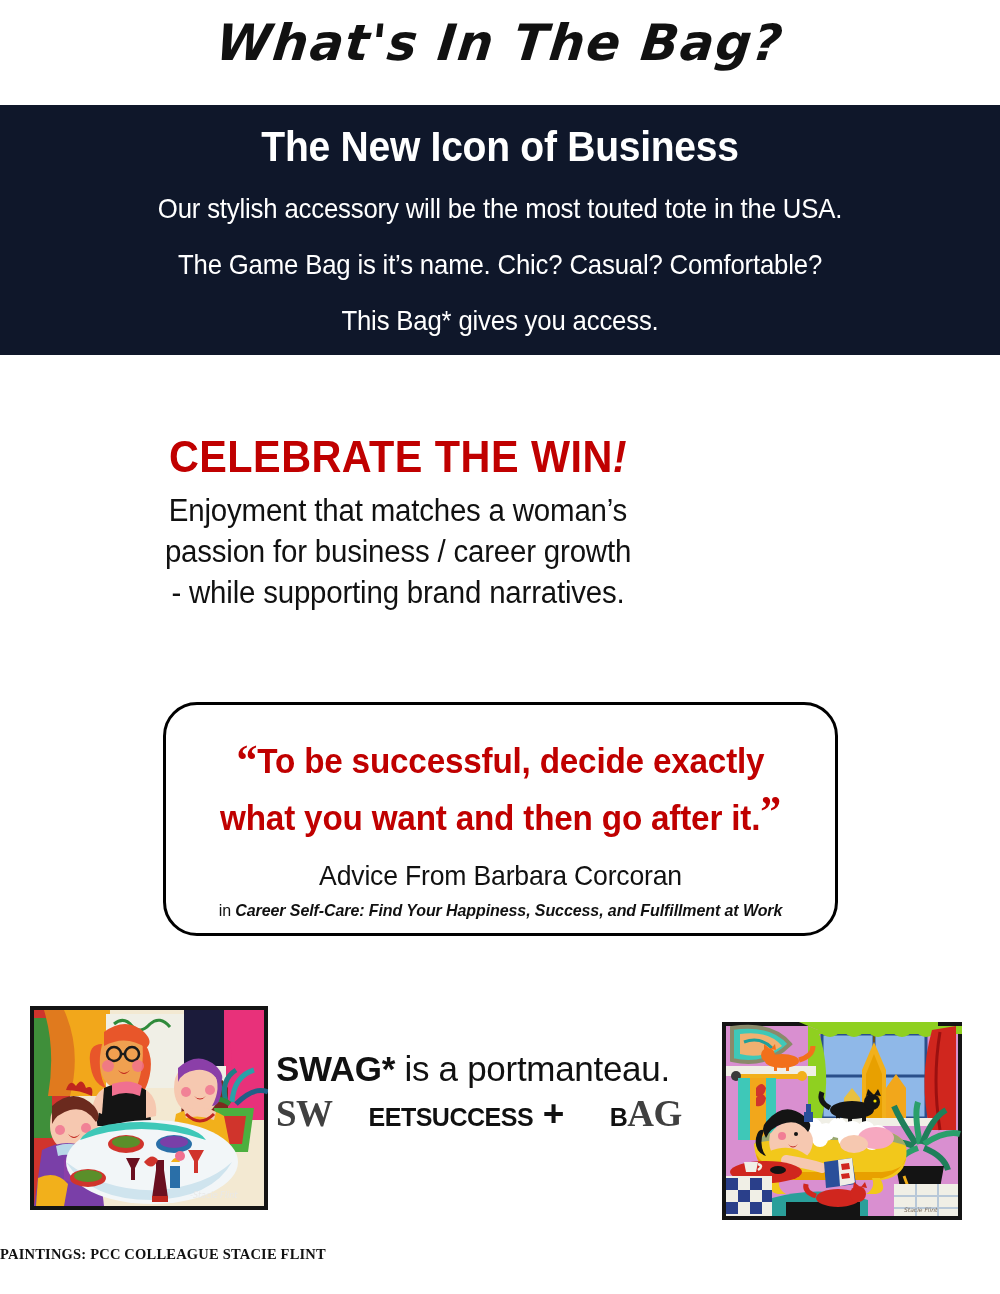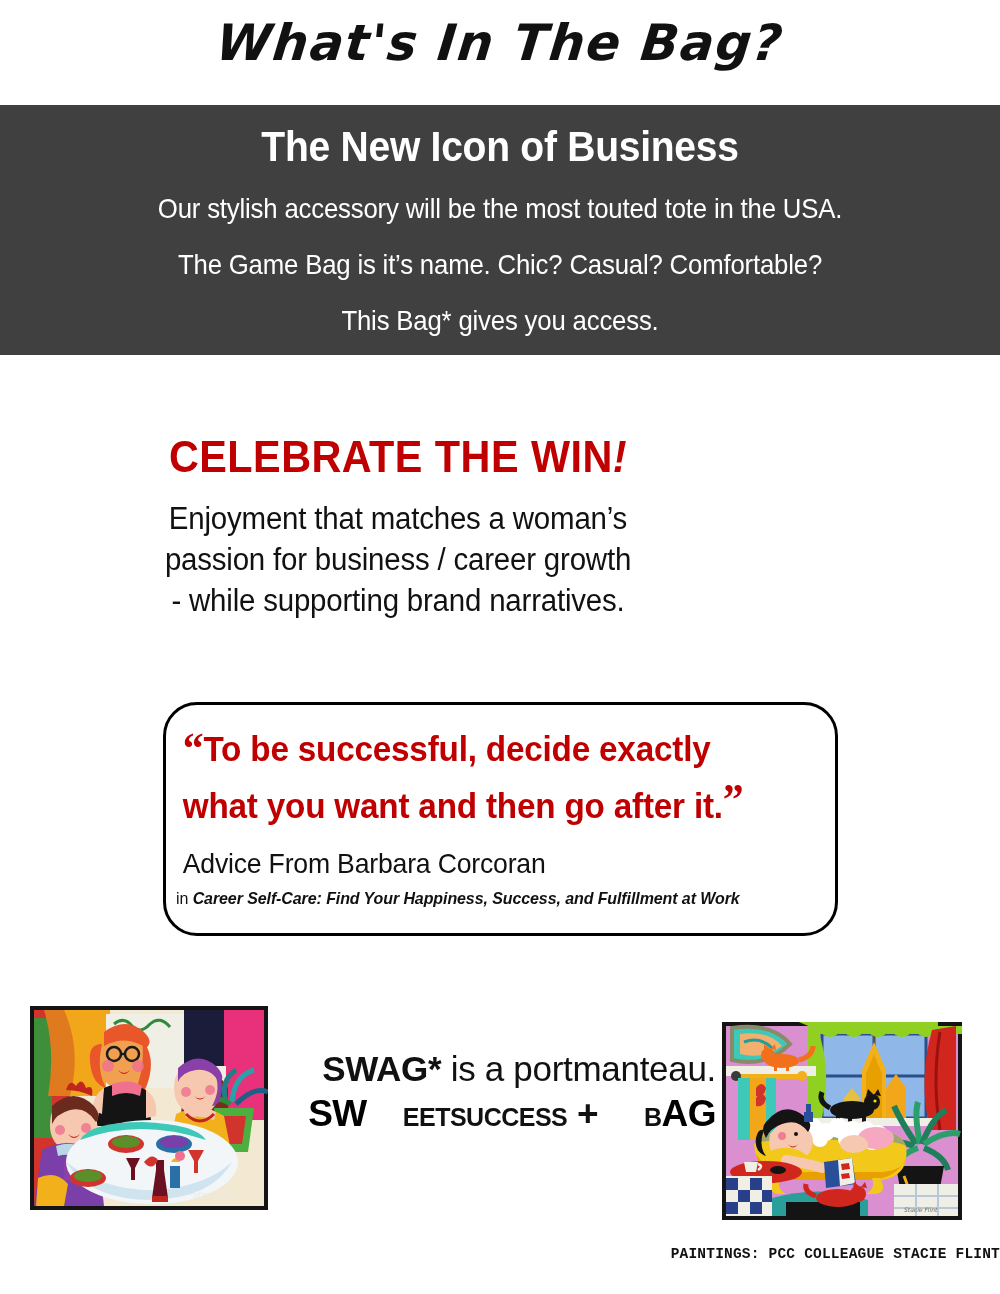--- a/index.html
+++ b/index.html
@@ -31,21 +31,21 @@
     transform: skewX(-6deg);
   }
 
   
   .banner {
     position: absolute;
     top: 105px;
     left: 0;
     width: 1000px;
     height: 250px;
-    background: #404040;
+    background: #0f172a;
     color: #ffffff;
     text-align: center;
     box-sizing: border-box;
     padding-top: 18px;
   }
   .banner-headline {
     font-family: "Liberation Sans Narrow", "Liberation Sans", sans-serif;
     font-size: 42px;
     font-weight: 700;
     line-height: 1.15;
@@ -79,21 +79,21 @@
     font-weight: 700;
     color: #C00000;
     letter-spacing: 0.5px;
     transform: scaleX(0.94);
   }
   .celebrate-head .bang {
     font-style: italic;
     font-weight: 700;
   }
   .celebrate-body {
-    margin-top: 17px;
+    margin-top: 9px;
   }
   .celebrate-body div {
     font-family: "Liberation Sans Narrow", "Liberation Sans", sans-serif;
     font-size: 31px;
     font-weight: 400;
     color: #111111;
     line-height: 1.32;
     letter-spacing: -0.2px;
     transform: scaleX(0.95);
   }
@@ -102,21 +102,22 @@
   .quote-box {
     position: absolute;
     top: 702px;
     left: 163px;
     width: 675px;
     height: 234px;
     border: 3px solid #000000;
     border-radius: 34px;
     box-sizing: border-box;
     background: #ffffff;
-    padding-top: 16px;
+    text-align: center;
+    padding-top: 28px;
   }
   .quote-line {
     font-family: "Liberation Sans Narrow", "Liberation Sans", sans-serif;
     font-size: 35px;
     font-weight: 700;
     color: #C00000;
     line-height: 1.62;
     letter-spacing: -0.2px;
     transform: scaleX(0.95);
   }
@@ -159,21 +160,21 @@
   .painting svg { display: block; }
   .painting-left  { left: 30px;  top: 1006px; width: 238px; height: 204px; }
   .painting-right { left: 722px; top: 1022px; width: 240px; height: 198px; }
 
   
   .swag {
     position: absolute;
     top: 1048px;
     left: 276px;
     width: 440px;
-    text-align: right;
+    text-align: left;
   }
   .swag-line1 {
     font-family: "Liberation Sans", sans-serif;
     font-size: 35px;
     font-weight: 400;
     color: #111111;
     letter-spacing: -0.3px;
     line-height: 1.18;
   }
   .swag-line1 .strong {
@@ -182,31 +183,31 @@
   .swag-line2 {
     font-family: "Liberation Sans", sans-serif;
     font-size: 37px;
     font-weight: 700;
     color: #111111;
     letter-spacing: -0.5px;
     line-height: 1.2;
     margin-top: 3px;
     white-space: nowrap;
   }
-  .swag-line2 .red { color: #000000; }
+  .swag-line2 .red { color: #404040; font-family: Liberation Serif, serif; }
   .swag-line2 .sm  { font-size: 25px; margin-left: 36px; }
 
   
   .credit {
     position: absolute;
     top: 1246px;
     left: 0;
     width: 1000px;
-    text-align: right;
-    font-family: Liberation Mono, monospace;
+    text-align: left;
+    font-family: Liberation Serif, serif;
     font-size: 14.5px;
     font-weight: 700;
     letter-spacing: 0.2px;
     color: #111111;
   }
 </style>
 </head>
 <body>
 
 <div class="poster-title">What's In The Bag?</div>

